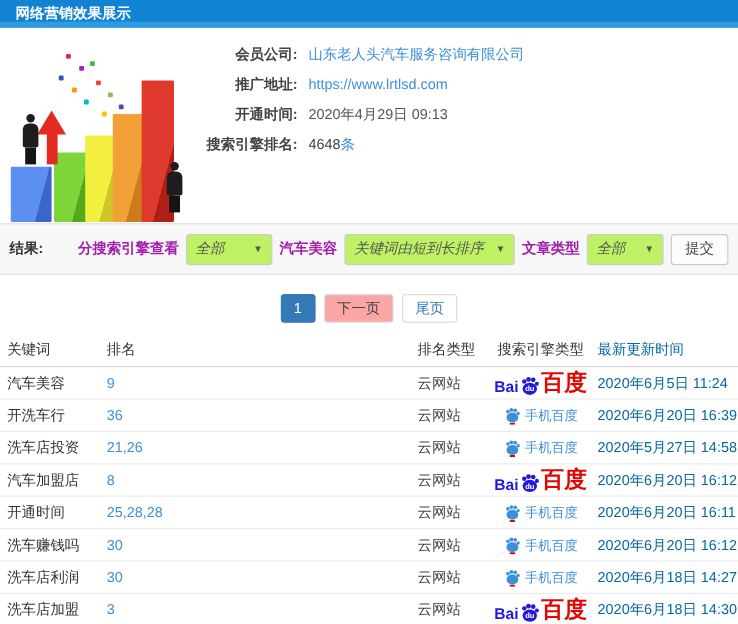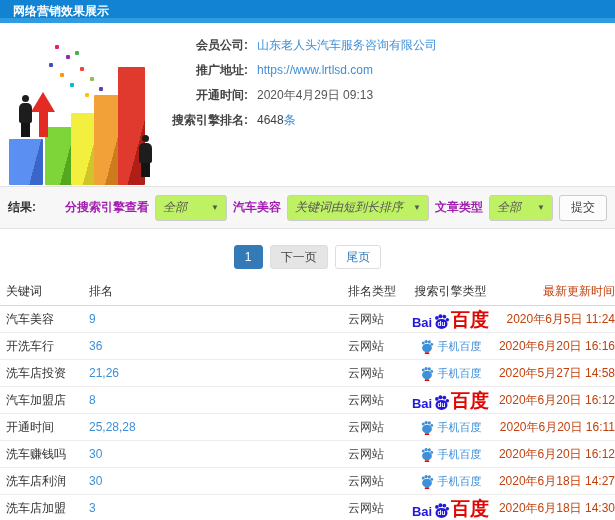--- a/index.html
+++ b/index.html
@@ -51,32 +51,32 @@
   .select .caret { margin-left:auto; padding-left:8px; font-size:8px; color:#555; }
   .sel-engine { width:72px; } .sel-sort { width:142px; } .sel-article { width:64px; }
   .btn-submit { height:26px; padding:0 11px; background:#fcfcfc; border:1px solid #ccc;
     border-radius:3px; color:#444; cursor:pointer; font-size:12px; }
 
   
   .pagination { position:absolute; left:0; top:245px; width:615px; text-align:center; }
   .pg { display:inline-block; height:24px; line-height:22px; padding:0 10px; margin:0 2px;
     border:1px solid #ddd; border-radius:3px; font-size:12px; cursor:pointer; }
   .pg-active { background:#337ab7; border-color:#337ab7; color:#fff; }
-  .pg-next { background:#e5e5e5; color:#444; }
+  .pg-next { background:#fca5a5; color:#444; }
   .pg-last { background:#fff; color:#337ab7; }
 
   
   .tbl { position:absolute; left:0; top:278px; width:615px; }
   .trow { display:flex; align-items:center; height:27px; border-bottom:1px solid #ececec; }
   .thead { height:28px; border-bottom:1px solid #d8d8d8; font-weight:normal; color:#333; }
   .c1 { width:89px; padding-left:6px; }
   .c2 { width:259px; }
   .c3 { width:57px; }
   .c4 { width:91px; display:flex; align-items:center; justify-content:center;text-align:right; }
-  .c5 { flex:1; padding-left:2px; color:#c2410c;text-align:right; }
+  .c5 { flex:1; padding-left:2px; color:#0369a1; }
   .kw { color:#333; } .rank { color:#3d8fd8; cursor:default; } .rtype { color:#444; }
 
   .baidu-logo { display:inline-flex; align-items:flex-end; line-height:1; }
   .bd-bai { color:#2319dc; font-weight:bold; font-size:13px; font-style:normal; }
   .bd-du  { color:#e10602; font-weight:bold; font-size:19px; font-style:normal; }
   .baidu-logo svg { margin:0 1px -1px; }
   .mb-logo { display:inline-flex; align-items:center; }
   .mb-label { color:#3d8fd8; font-size:11px; margin-left:4px; }
 </style>
 </head>
@@ -209,21 +209,21 @@
               <circle cx="5.5" cy="7" r="2.6" fill="#3d8fd8"></circle>
               <circle cx="10.5" cy="4.5" r="2.8" fill="#3d8fd8"></circle>
               <circle cx="16" cy="5" r="2.7" fill="#3d8fd8"></circle>
               <circle cx="20.3" cy="9.5" r="2.4" fill="#3d8fd8"></circle>
               <ellipse cx="12" cy="15.5" rx="8.5" ry="7.2" fill="#3d8fd8"></ellipse>
               <rect x="8" y="23" width="8" height="3" rx="1.5" fill="#e10602"></rect>
             </svg>
           <span class="mb-label">手机百度</span>
         </span>
       </span>
-      <span class="c5">2020年6月20日 16:16</span>
+      <span class="c5">2020年6月20日 16:39</span>
     </div>
 
     <div class="trow">
       <span class="c1 kw">洗车店投资</span>
       <span class="c2"><a class="rank">21,26</a></span>
       <span class="c3 rtype">云网站</span>
       <span class="c4">
         <span class="mb-logo">
           <svg width="14" height="15" viewBox="0 0 24 26">
               <circle cx="5.5" cy="7" r="2.6" fill="#3d8fd8"></circle>

